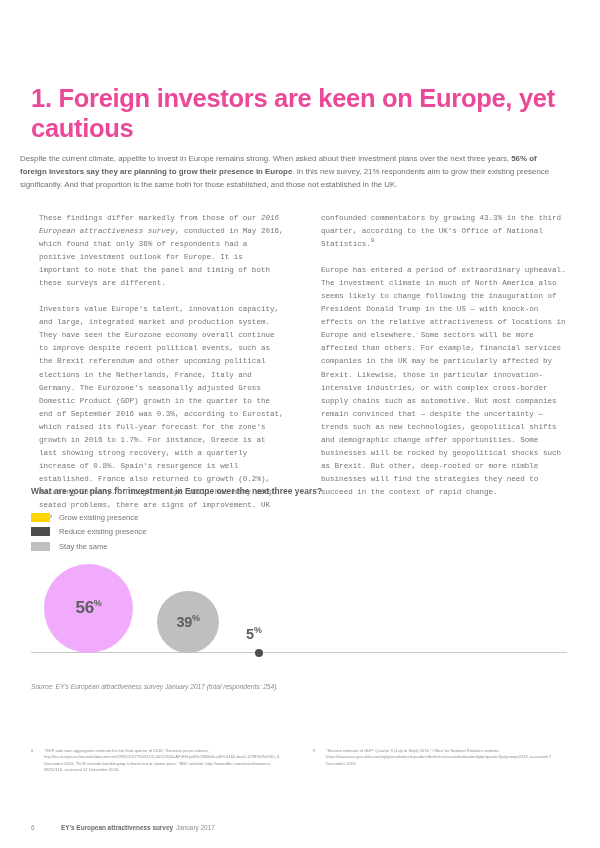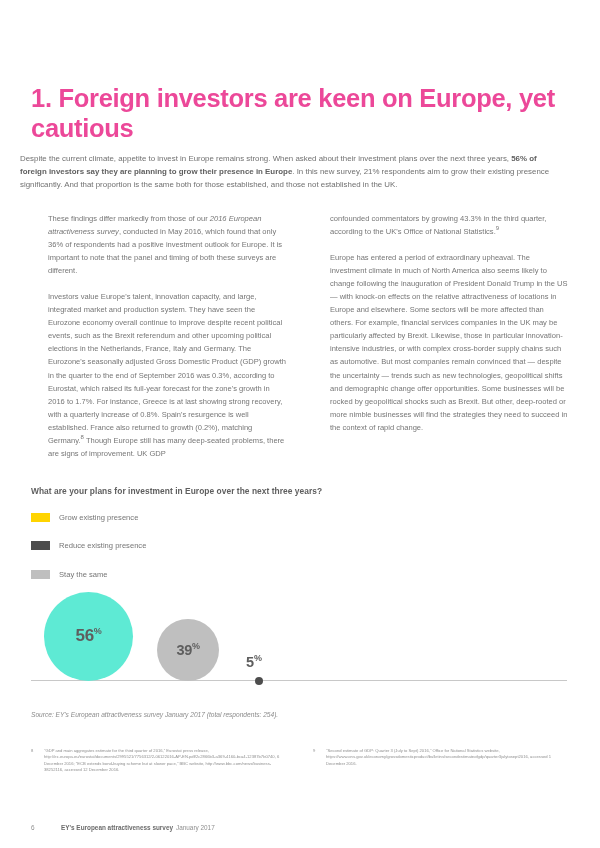--- a/index.html
+++ b/index.html
@@ -56,21 +56,21 @@
     width: 538px;
     display: flex;
     gap: 27px;
   }
   .col {
     width: 255px;
     font-size: 7.55px;
     line-height: 13.05px;
     color: #767676;
   }
-  .col p { margin: 0 0 13px 17px; }
+  .col p { margin: 0 0 13px 8px; font-family: Liberation Mono, monospace; }
   .col p:last-child { margin-bottom: 0; }
   .col i { font-style: italic; }
   .fn { font-size: 6px; vertical-align: super; line-height: 0; }
 
   
   .chart-wrap {
     position: absolute;
     left: 31px;
     top: 486px;
     width: 538px;
@@ -80,21 +80,20 @@
     font-weight: bold;
     color: #5e5e5e;
     margin: 0 0 14px 0;
     letter-spacing: 0.05px;
   }
   .legend { margin: 0; }
   .legend-row {
     display: flex;
     align-items: center;
     height: 14.5px;
-    margin-top: 14px;
   }
   .swatch {
     width: 19px;
     height: 9px;
     margin-right: 9px;
     flex: 0 0 auto;
   }
   .legend-label {
     font-size: 7.6px;
     color: #757575;
@@ -240,21 +239,21 @@
       </div>
       <div class="legend-row">
         <span class="swatch" style="background:#BFBFBF"></span>
         <span class="legend-label">Stay the same</span>
       </div>
     </div>
 
     <div class="bubbles">
       <div class="baseline"></div>
 
-      <div class="bubble bubble-grow" style="background:#5eead4">
+      <div class="bubble bubble-grow" style="background:#f0abfc">
         <span class="bubble-val"><span>56</span><span class="pct">%</span></span>
       </div>
 
       <div class="bubble bubble-same" style="background:#BFBFBF">
         <span class="bubble-val small"><span>39</span><span class="pct">%</span></span>
       </div>
 
       <div class="bubble bubble-reduce" style="background:#4D4D4D"></div>
 
       <span class="label-outside"><span>5</span><span class="pct">%</span></span>

